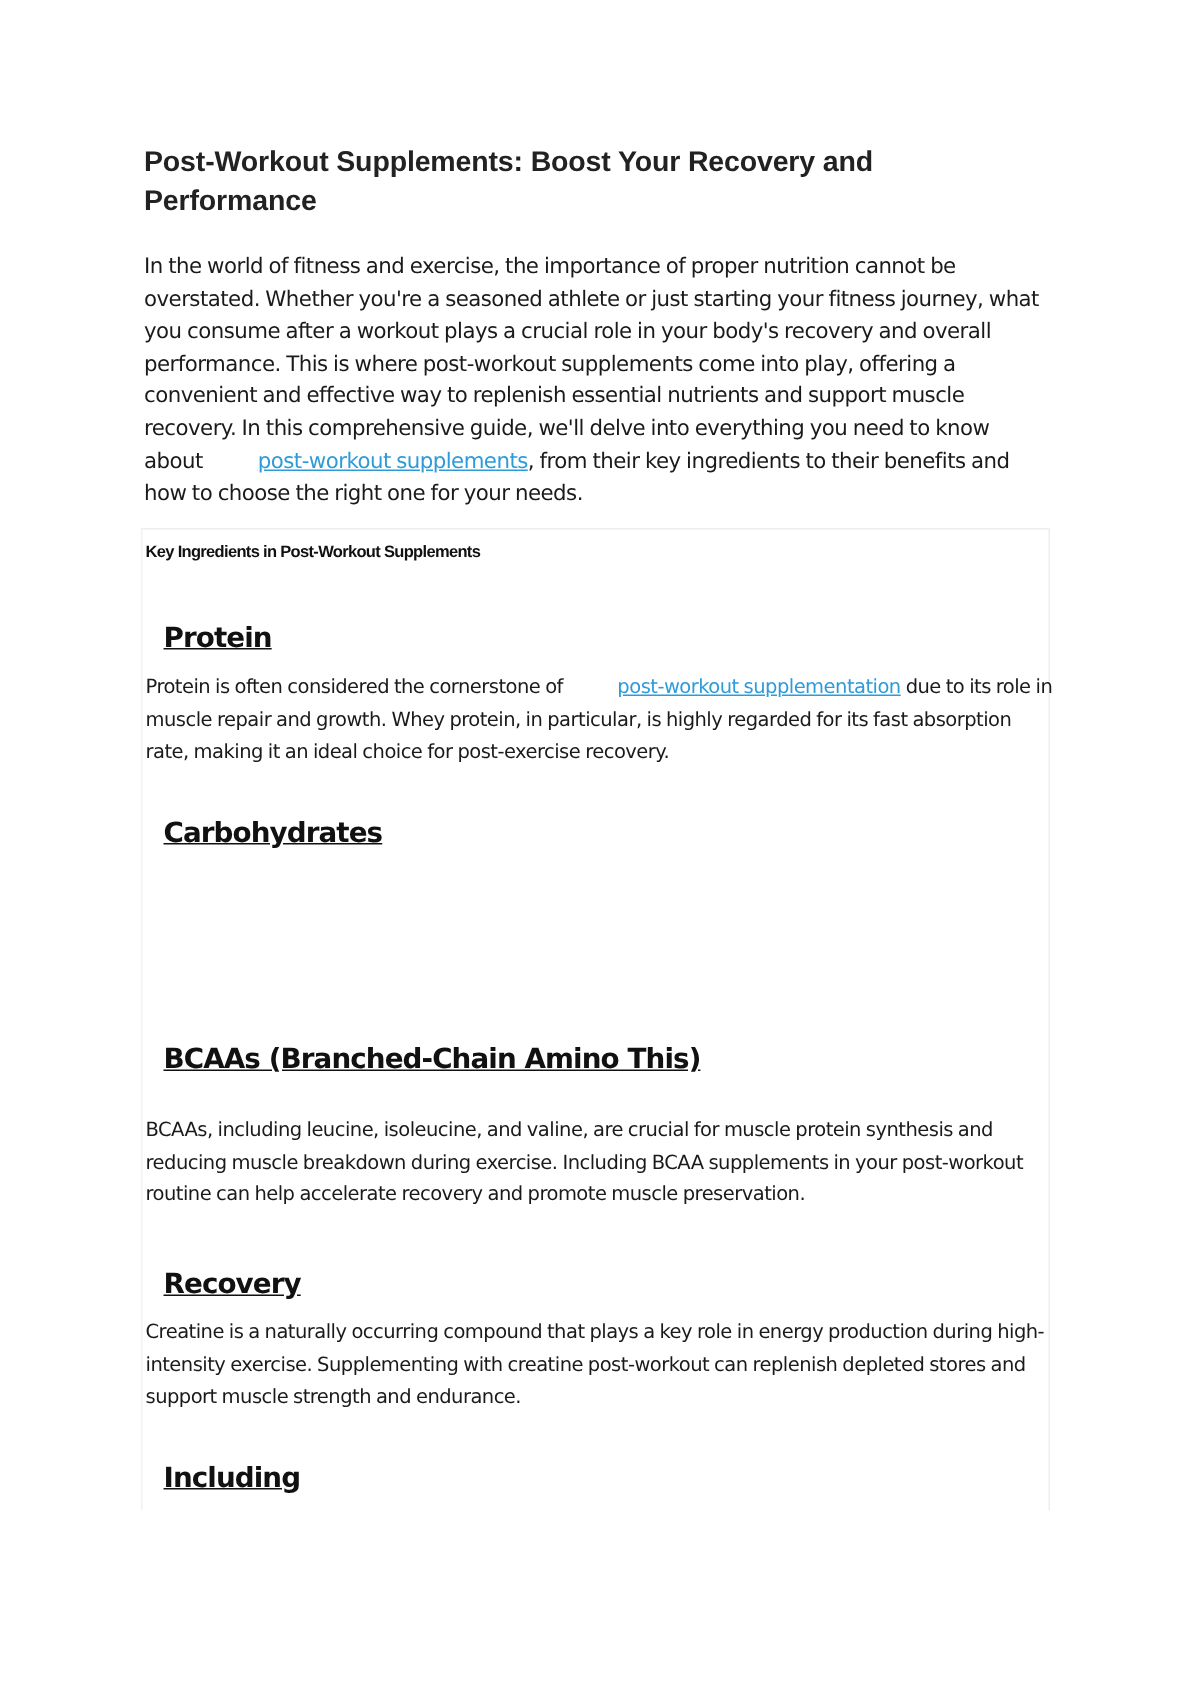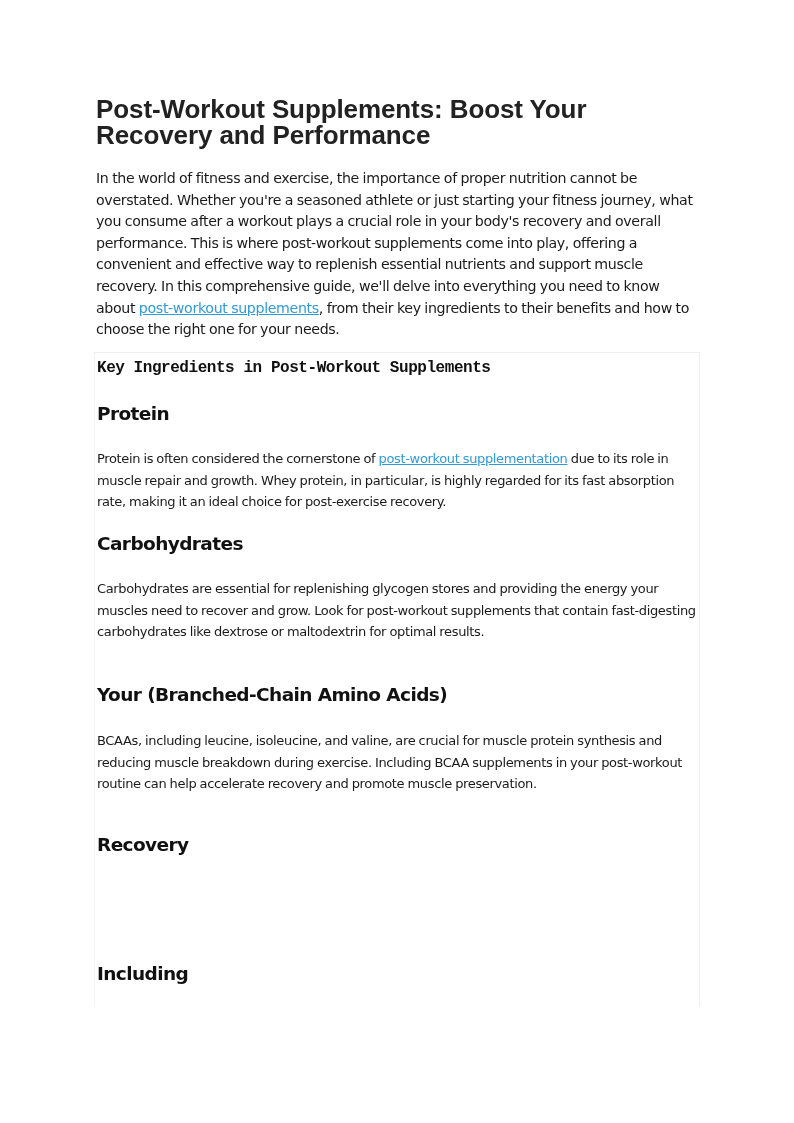--- a/index.html
+++ b/index.html
@@ -1,41 +1,41 @@
 <!DOCTYPE html>
 <html><head>
   <meta charset="utf-8">
   <style>
     html, body { margin: 0; padding: 0; background: #ffffff; }
     body { width: 794px; height: 1123px; position: relative; overflow: hidden; color: #1a1a1a; }
     .page { position: absolute; left: 96px; top: 0; width: 606px; }
     .title {
       position: absolute; left: 0; top: 96px; width: 600px; margin: 0;
       font-family: "Liberation Sans", sans-serif; font-weight: bold;
-      font-size: 26px; line-height: 26px; color: #222222; letter-spacing: -0.1px;
+      font-size: 19px; line-height: 26px; color: #222222; letter-spacing: -0.1px;
     }
     .intro {
       position: absolute; left: 0; top: 168px; width: 606px; margin: 0;
       font-family: "DejaVu Sans", sans-serif; font-size: 14.2px; line-height: 21.6px;
       color: #1a1a1a; letter-spacing: -0.35px; word-spacing: -0.5px;
     }
-    a.link { color: #2e9bd9; text-decoration: underline; }
+    a.link { color: #2e9bd9; text-decoration: underline; margin-left: 33px; }
     .box {
       position: absolute; left: -2px; top: 352px; width: 604px; height: 654px;
       border-top: 1px solid #eeeeee; border-left: 1px solid #f2f2f2; border-right: 1px solid #eeeeee;
     }
     .box-title {
       position: absolute; left: 2px; top: 5px; margin: 0;
-      font-family: Liberation Mono, monospace; font-weight: bold; font-size: 16px;
+      font-family: Liberation Sans, sans-serif; font-weight: bold; font-size: 11px;
       line-height: 20px; color: #111111; letter-spacing: -0.45px; text-align: right;
     }
     .sec-h {
-      position: absolute; left: 2px; margin: 0;
+      position: absolute; left: 2px; margin: 12px;
       font-family: "DejaVu Sans", sans-serif; font-weight: bold; font-size: 18.5px;
-      line-height: 24px; color: #111111; letter-spacing: -0.6px;
+      line-height: 24px; color: #111111; letter-spacing: -0.6px; text-decoration: underline;
     }
     .sec-p {
       position: absolute; left: 2px; width: 606px; margin: 0;
       font-family: "DejaVu Sans", sans-serif; font-size: 13px; line-height: 21.6px;
       color: #1a1a1a; letter-spacing: -0.35px; word-spacing: -0.5px;
     }
   </style>
 </head>
 <body>
 
@@ -44,22 +44,22 @@
 
   <p class="intro"><span>In the world of fitness and exercise, the importance of proper nutrition cannot be overstated. Whether you're a seasoned athlete or just starting your fitness journey, what you consume after a workout plays a crucial role in your body's recovery and overall performance. This is where post-workout supplements come into play, offering a convenient and effective way to replenish essential nutrients and support muscle recovery. In this comprehensive guide, we'll delve into everything you need to know about </span><a class="link" href="#" style="color: rgb(46, 155, 217);">post-workout supplements</a><span>, from their key ingredients to their benefits and how to choose the right one for your needs.</span></p>
 
   <div class="box">
     <h3 class="box-title">Key Ingredients in Post-Workout Supplements</h3>
 
     <h2 class="sec-h" style="top:49px">Protein</h2>
     <p class="sec-p" style="top:95px"><span>Protein is often considered the cornerstone of </span><a class="link" href="#" style="color: rgb(46, 155, 217);">post-workout supplementation</a><span> due to its role in muscle repair and growth. Whey protein, in particular, is highly regarded for its fast absorption rate, making it an ideal choice for post-exercise recovery.</span></p>
 
     <h2 class="sec-h" style="top:179px">Carbohydrates</h2>
-    <p class="sec-p" style="top:225px">Carbohydrates are essential for replenishing glycogen stores and providing the energy your muscles need to recover and grow. Look for post-workout supplements that contain fast-digesting carbohydrates like dextrose or maltodextrin for optimal results.</p>
 
-    <h2 class="sec-h" style="top:330px">Your (Branched-Chain Amino Acids)</h2>
-    <p class="sec-p" style="top:377px">BCAAs, including leucine, isoleucine, and valine, are crucial for muscle protein synthesis and reducing muscle breakdown during exercise. Including BCAA supplements in your post-workout routine can help accelerate recovery and promote muscle preservation.</p>
+    <h2 class="sec-h" style="top:330px">BCAAs (Branched-Chain Amino This)</h2>
+    <p class="sec-p" style="top:390px">BCAAs, including leucine, isoleucine, and valine, are crucial for muscle protein synthesis and reducing muscle breakdown during exercise. Including BCAA supplements in your post-workout routine can help accelerate recovery and promote muscle preservation.</p>
 
     <h2 class="sec-h" style="top:480px">Recovery</h2>
+    <p class="sec-p" style="top:525px">Creatine is a naturally occurring compound that plays a key role in energy production during high-intensity exercise. Supplementing with creatine post-workout can replenish depleted stores and support muscle strength and endurance.</p>
 
     <h2 class="sec-h" style="top:609px">Including</h2>
   </div>
 </div>
 
 </body></html>

